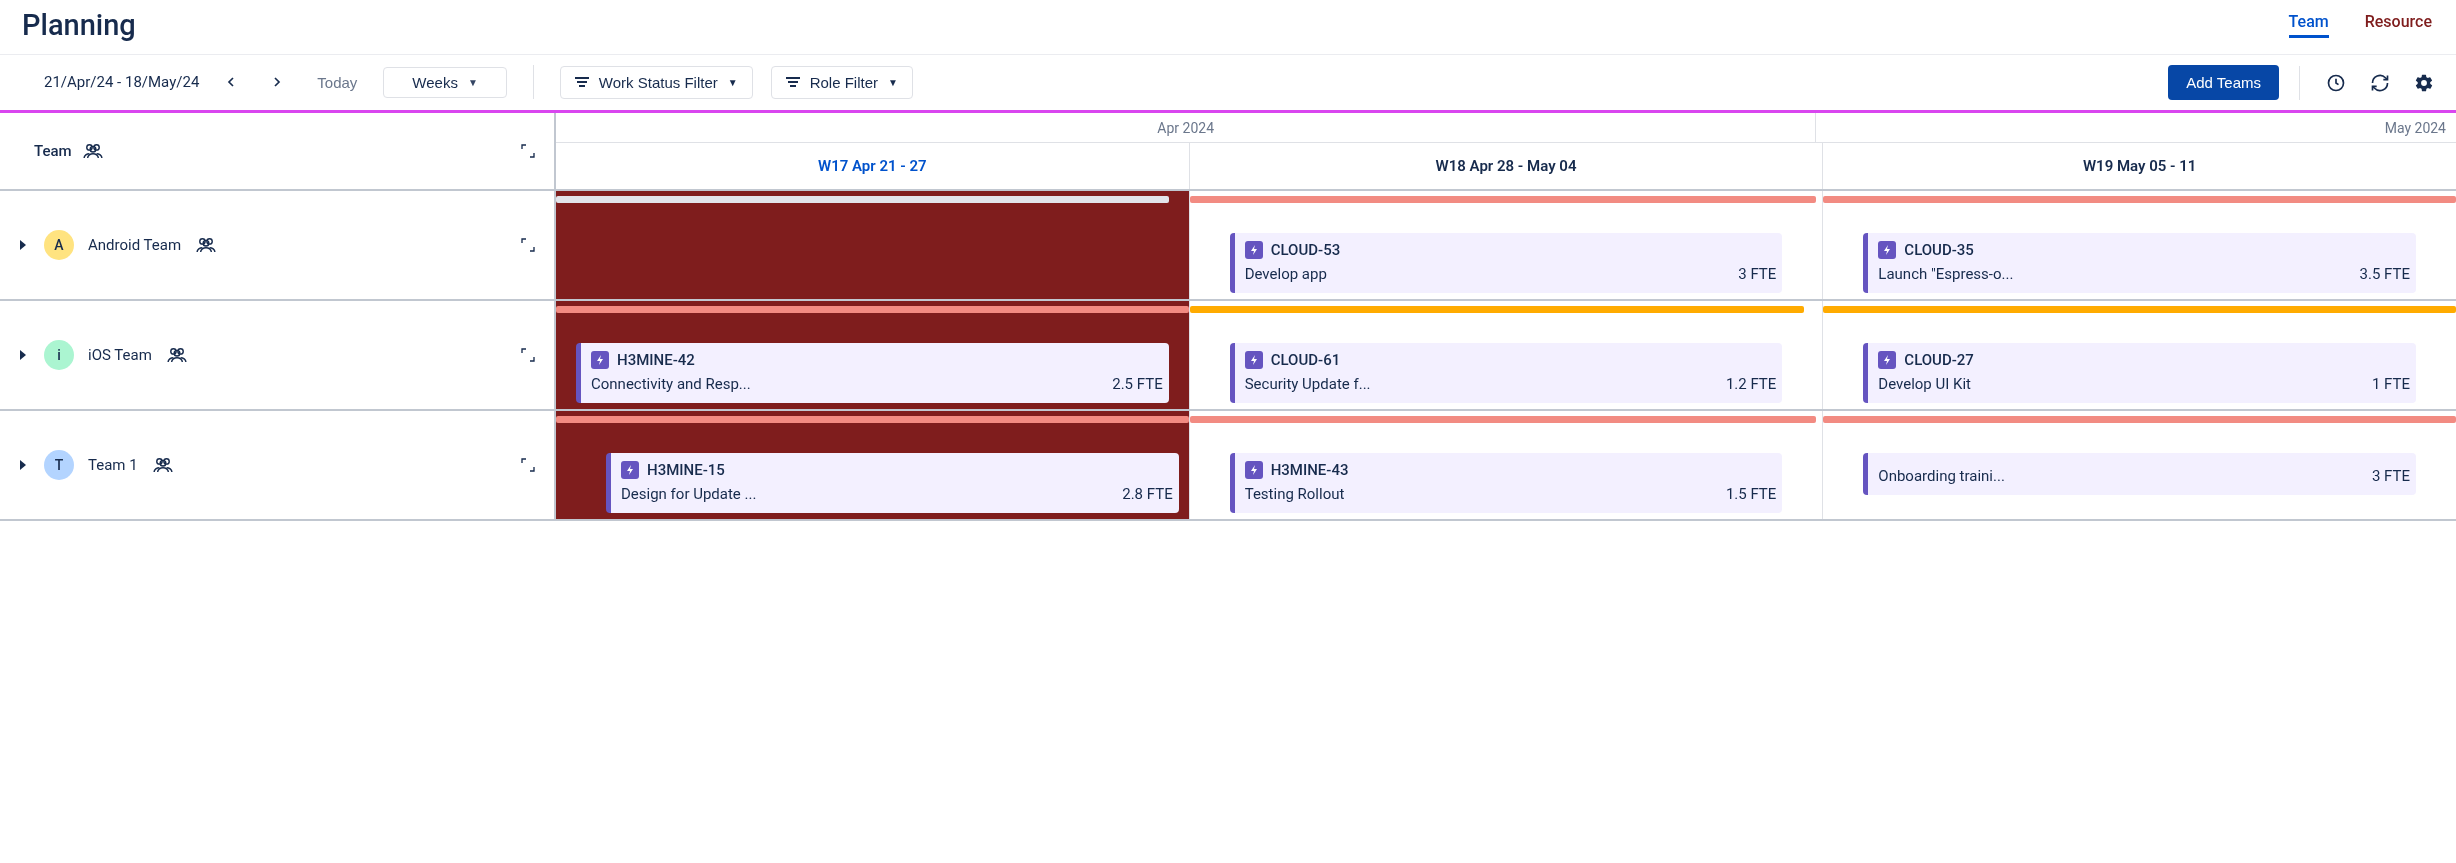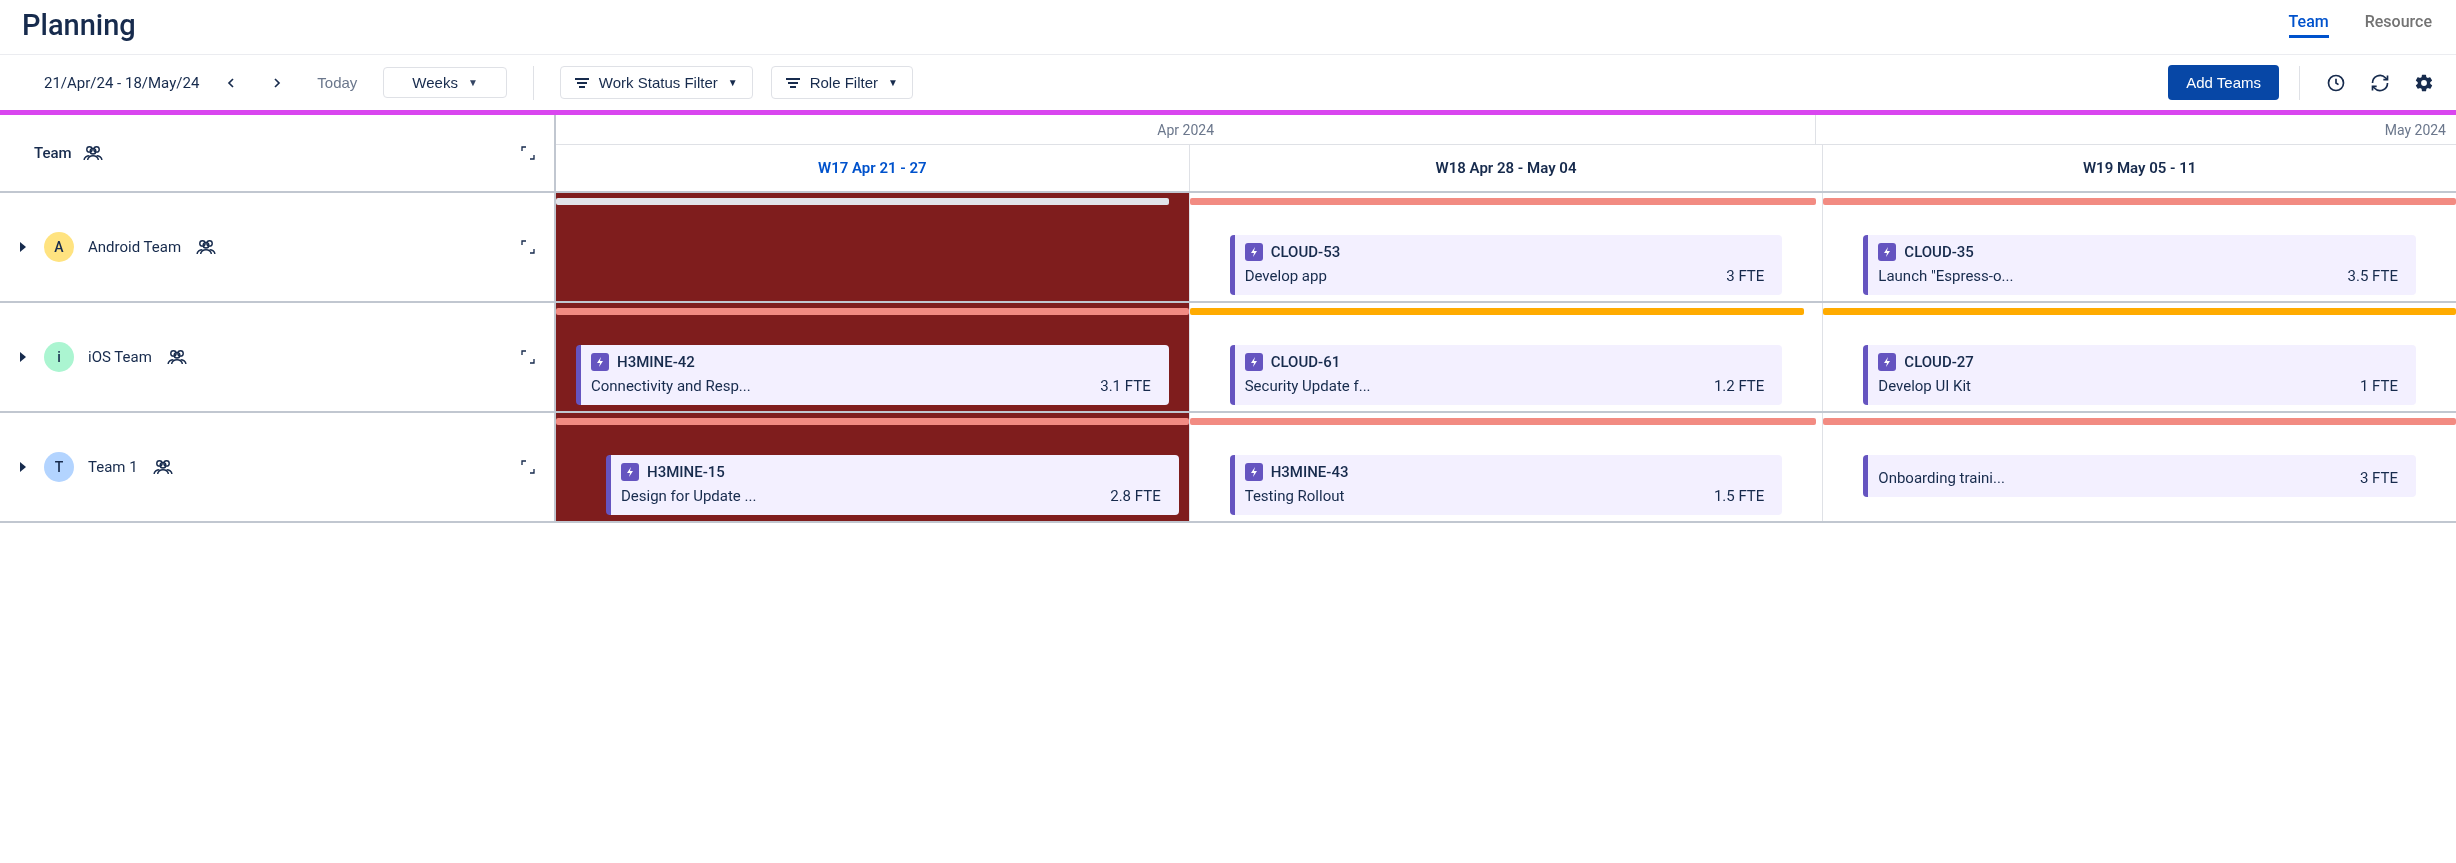--- a/index.html
+++ b/index.html
@@ -4,25 +4,25 @@
 <style>
   * { box-sizing: border-box; margin: 0; padding: 0; }
   body { font-family: -apple-system, BlinkMacSystemFont, "Segoe UI", Roboto, sans-serif; background: #fff; color: #172b4d; font-size: 14px; }
 
   .container { width: 100%; }
 
   
   .header { display: flex; align-items: center; justify-content: space-between; padding: 8px 16px 12px 16px; }
   .title { font-size: 29px; font-weight: 500; color: #172b4d; padding-left: 6px; }
   .tabs { display: flex; gap: 36px; padding-right: 8px; }
-  .tab { font-size: 16px; font-weight: 500; color: #737373; cursor: pointer; padding-bottom: 4px; }
+  .tab { font-size: 16px; font-weight: 500; color: #7f1d1d; cursor: pointer; padding-bottom: 4px; }
   .tab.active { color: #0052cc; border-bottom: 3px solid #0052cc; }
 
   
-  .toolbar { display: flex; align-items: center; padding: 10px 16px; border-top: 1px solid #ebecf0; border-bottom: 5px solid #d946ef; gap: 12px; }
+  .toolbar { display: flex; align-items: flex-start; padding: 10px 16px; border-top: 1px solid #ebecf0; border-bottom: 3px solid #d946ef; gap: 12px; }
   .toolbar-left { display: flex; align-items: center; gap: 18px; padding-left: 28px; }
   .date-range { font-size: 15px; color: #172b4d; }
   .nav-btn { width: 28px; height: 28px; display: flex; align-items: center; justify-content: center; cursor: pointer; background: none; border: none; border-radius: 3px; }
   .today-btn { font-size: 15px; color: #6b778c; background: none; border: none; cursor: pointer; padding: 4px 8px; }
   .dropdown-btn { display: inline-flex; align-items: center; gap: 10px; padding: 6px 28px; border: 1px solid #dfe1e6; border-radius: 4px; background: #fff; cursor: pointer; font-size: 15px; color: #172b4d; }
   .dropdown-btn .caret { font-size: 10px; color: #344563; }
   .toolbar-divider { width: 1px; height: 34px; background: #dfe1e6; margin: 0 8px; }
   .filter-btn { display: inline-flex; align-items: center; gap: 10px; padding: 7px 14px; border: 1px solid #dfe1e6; border-radius: 4px; background: #fff; cursor: pointer; font-size: 15px; color: #172b4d; }
   .filter-icon { display: inline-flex; flex-direction: column; gap: 2px; }
   .filter-icon span { display: block; height: 2px; background: #172b4d; }
@@ -63,21 +63,21 @@
   .row .row-right { flex: 1; position: relative; display: flex; }
   .week-col { flex: 1; border-right: 1px solid #dfe1e6; position: relative; }
   .week-col:last-child { border-right: none; }
   .week-col.alt { background: #7f1d1d; } 
 
   .strip { position: absolute; top: 5px; height: 7px; border-radius: 2px; }
   .strip.red    { background: #f28b82; }
   .strip.orange { background: #ffab00; }
   .strip.grey   { background: #e2e4ea; }
 
-  .card { position: absolute; top: 42px; left: 40px; right: 40px; background: #f3f0ff; border-left: 5px solid #6554c0; border-radius: 4px; padding: 8px 18px 10px 10px; text-align: right; }
+  .card { position: absolute; top: 42px; left: 40px; right: 40px; background: #f3f0ff; border-left: 5px solid #6554c0; border-radius: 4px; padding: 8px 6px 10px 10px; text-align: right; }
   .card .badge-row { display:flex; align-items:center; gap:8px; }
   .card .badge { width: 18px; height: 18px; background: #6554c0; border-radius: 3px; display:flex; align-items:center; justify-content:center; }
   .card .badge svg { display:block; }
   .card .key { font-size: 15px; font-weight: 500; color: #172b4d; }
   .card .title-row { display:flex; justify-content:space-between; align-items:baseline; margin-top: 6px; gap: 10px;}
   .card .task { font-size: 15px; color: #172b4d; white-space: nowrap; overflow: hidden; text-overflow: ellipsis; max-width: 65%; }
   .card .fte { font-size: 15px; color: #172b4d; white-space: nowrap; }
 
   .card.w17 { left: 20px; right: 20px; }
   .card.w17a { left: 50px; right: 10px; }
@@ -294,21 +294,21 @@
           <div class="badge-row">
             <span class="badge">
                 <svg width="10" height="10" viewBox="0 0 10 10" fill="#fff">
                   <polygon points="6,0 2,6 5,6 4,10 8,4 5,4"></polygon>
                 </svg>
               </span>
             <span class="key">H3MINE-42</span>
           </div>
           <div class="title-row">
             <span class="task">Connectivity and Resp...</span>
-            <span class="fte">3.1 FTE</span>
+            <span class="fte">2.5 FTE</span>
           </div>
         </div>
       </div>
       <div class="week-col">
         <div class="strip orange" style="left:0; right:18px;"></div>
         <div class="card">
           <div class="badge-row">
             <span class="badge">
                 <svg width="10" height="10" viewBox="0 0 10 10" fill="#fff">
                   <polygon points="6,0 2,6 5,6 4,10 8,4 5,4"></polygon>

